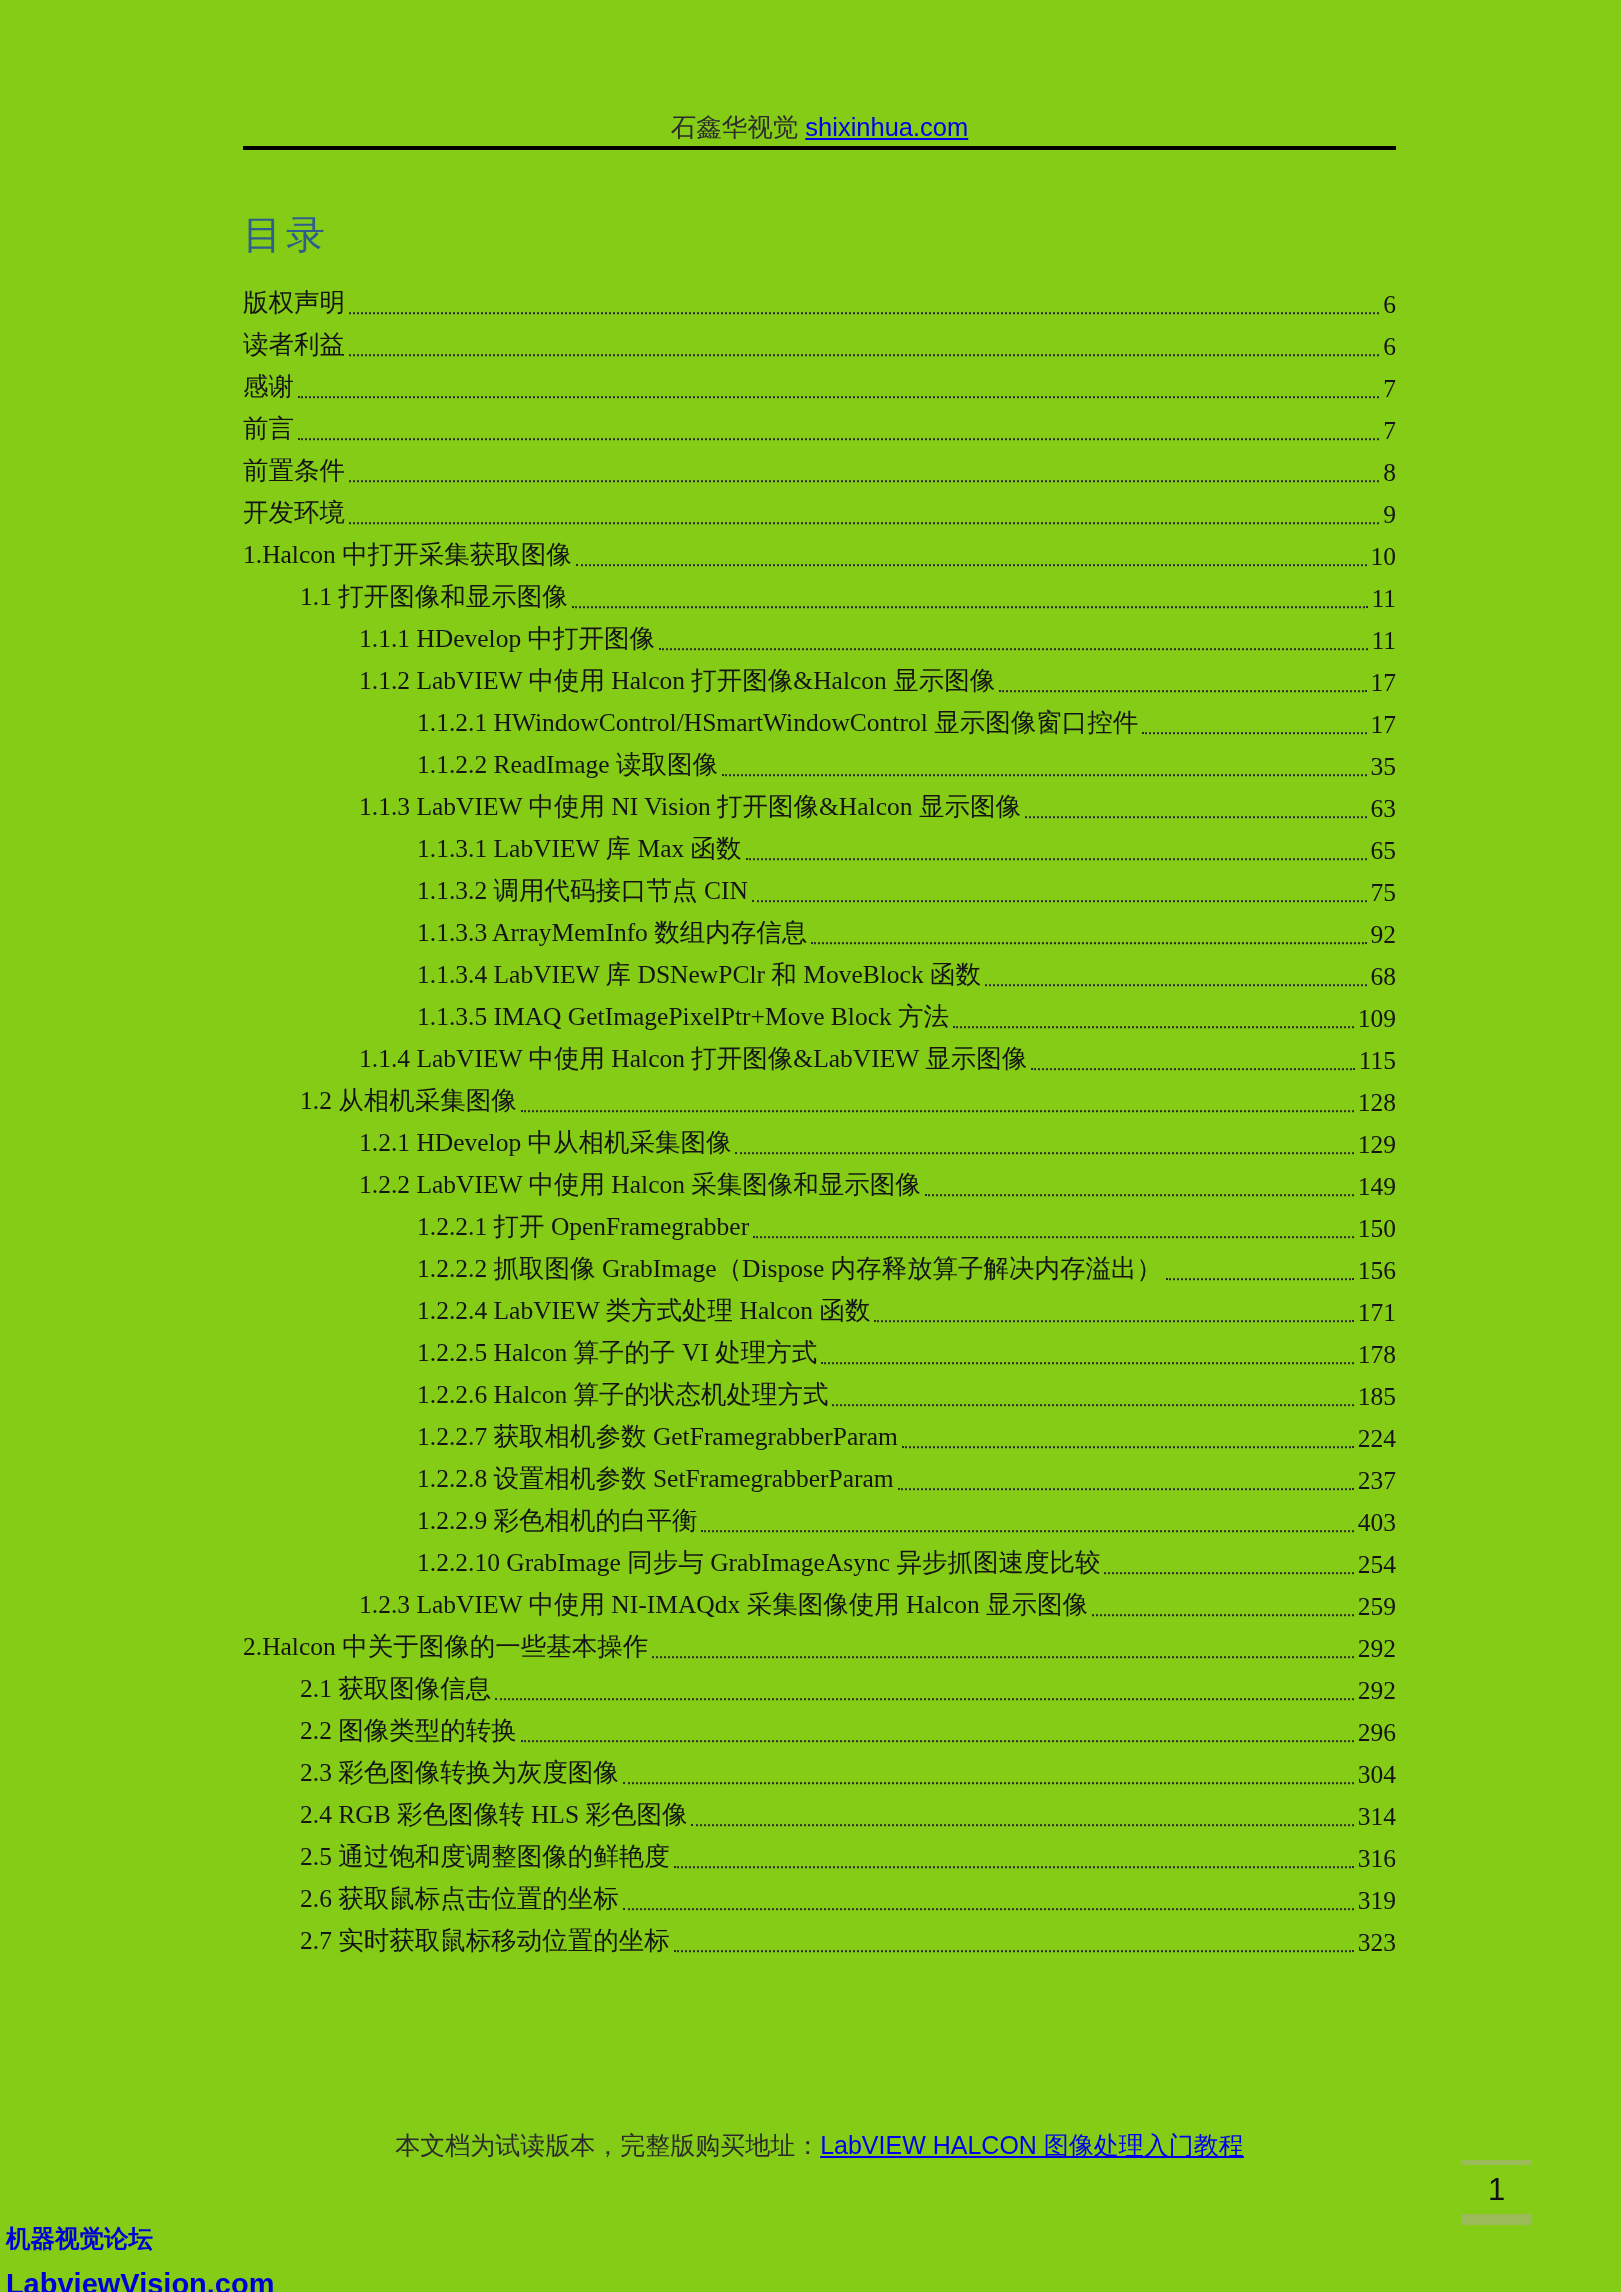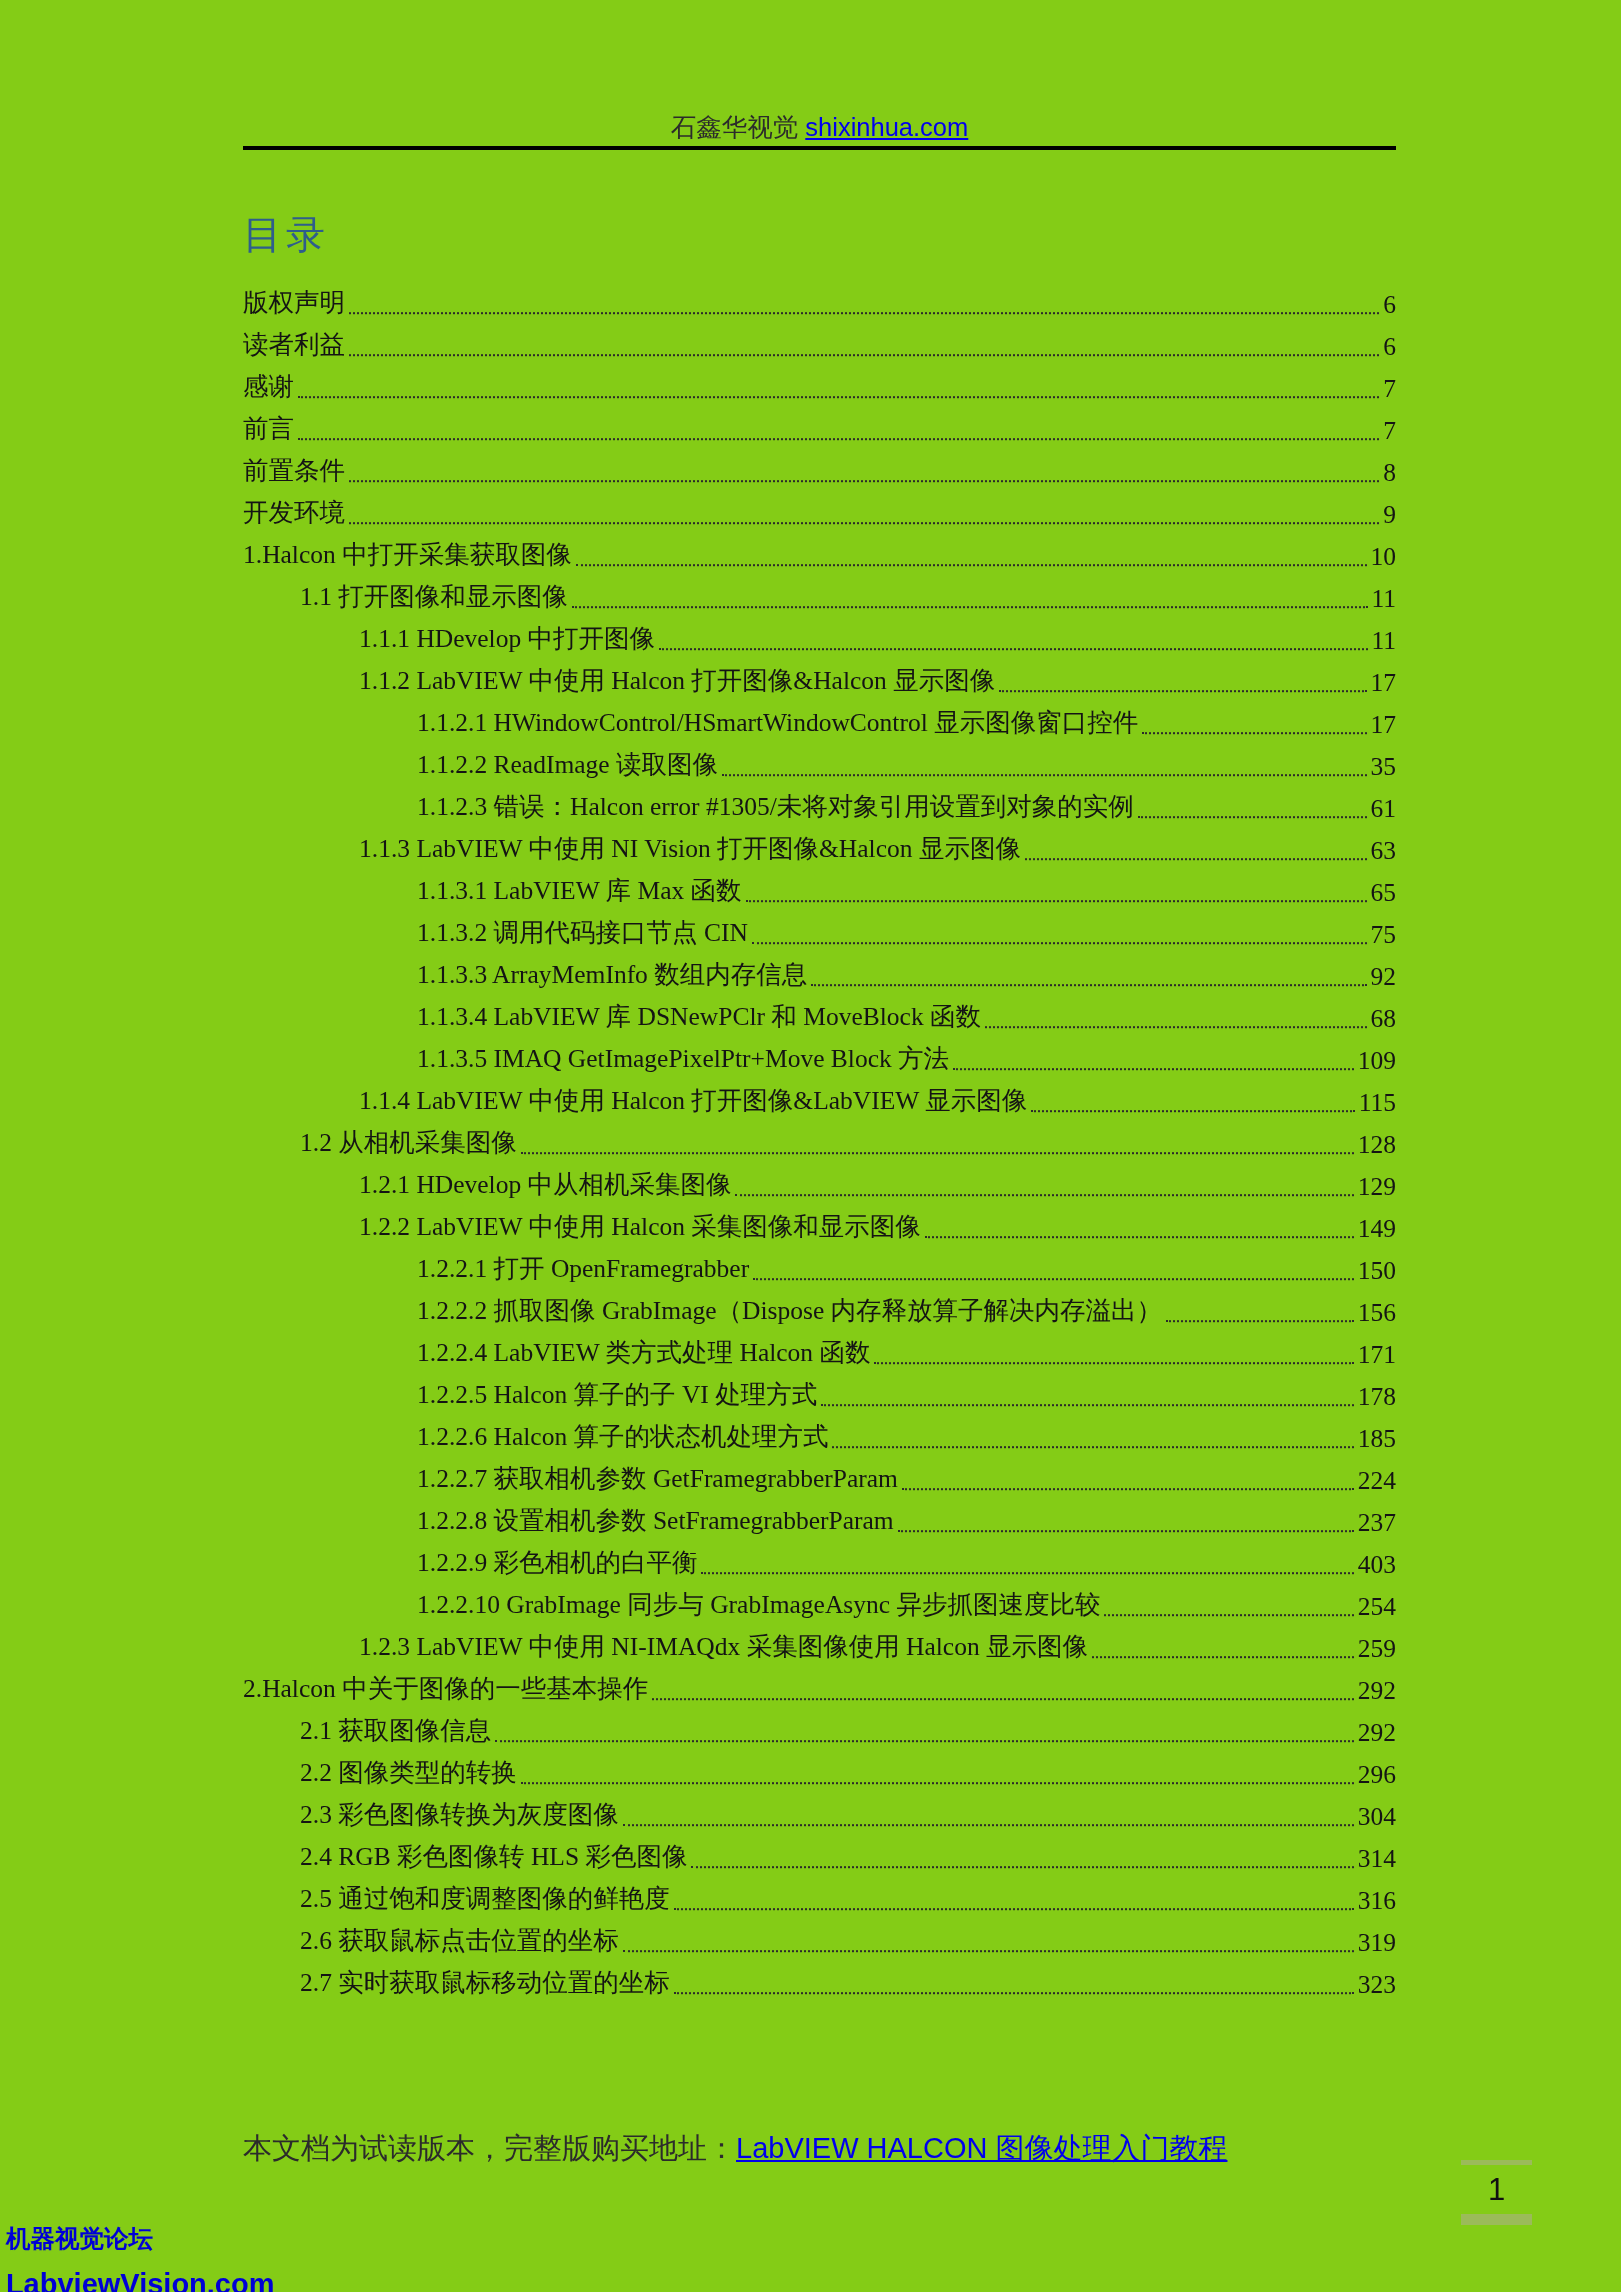--- a/index.html
+++ b/index.html
@@ -80,22 +80,22 @@
   .lvl0 { padding-left: 0; }
   .lvl1 { padding-left: 57px; }
   .lvl2 { padding-left: 116px; }
   .lvl3 { padding-left: 174px; align-items: flex-end; }
   
   .footer-line {
     position: absolute;
     top: 2129px;
     left: 0;
     width: 100%;
-    text-align: left;
-    font-size: 29px;
+    text-align: center;
+    font-size: 25px;
     color: #2b2b2b;
     white-space: nowrap;
   }
   
   .page-num-block {
     position: absolute;
     left: 1461px;
     top: 2160px;
     width: 71px;
     text-align: center;
@@ -198,25 +198,20 @@
         <div class="toc-row lvl3">
           <span class="toc-label">1.1.2.1 HWindowControl/HSmartWindowControl 显示图像窗口控件</span>
           <span class="toc-leader"></span>
           <span class="toc-page">17</span>
         </div>
         <div class="toc-row lvl3">
           <span class="toc-label">1.1.2.2 ReadImage 读取图像</span>
           <span class="toc-leader"></span>
           <span class="toc-page">35</span>
         </div>
-        <div class="toc-row lvl3">
-          <span class="toc-label">1.1.2.3 错误：Halcon error #1305/未将对象引用设置到对象的实例</span>
-          <span class="toc-leader"></span>
-          <span class="toc-page">61</span>
-        </div>
         <div class="toc-row lvl2">
           <span class="toc-label">1.1.3 LabVIEW 中使用 NI Vision 打开图像&amp;Halcon 显示图像</span>
           <span class="toc-leader"></span>
           <span class="toc-page">63</span>
         </div>
         <div class="toc-row lvl3">
           <span class="toc-label">1.1.3.1 LabVIEW 库 Max 函数</span>
           <span class="toc-leader"></span>
           <span class="toc-page">65</span>
         </div>

